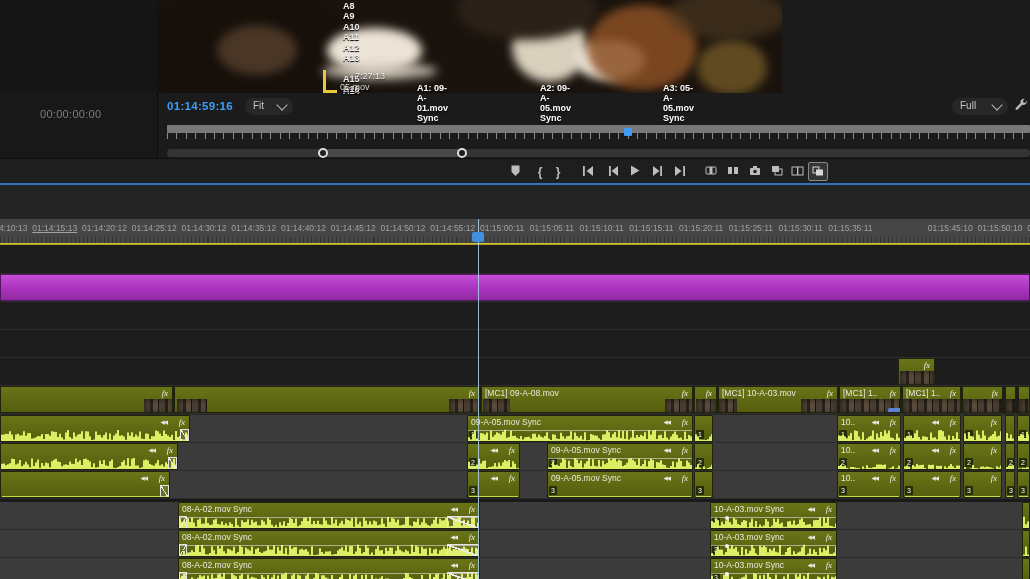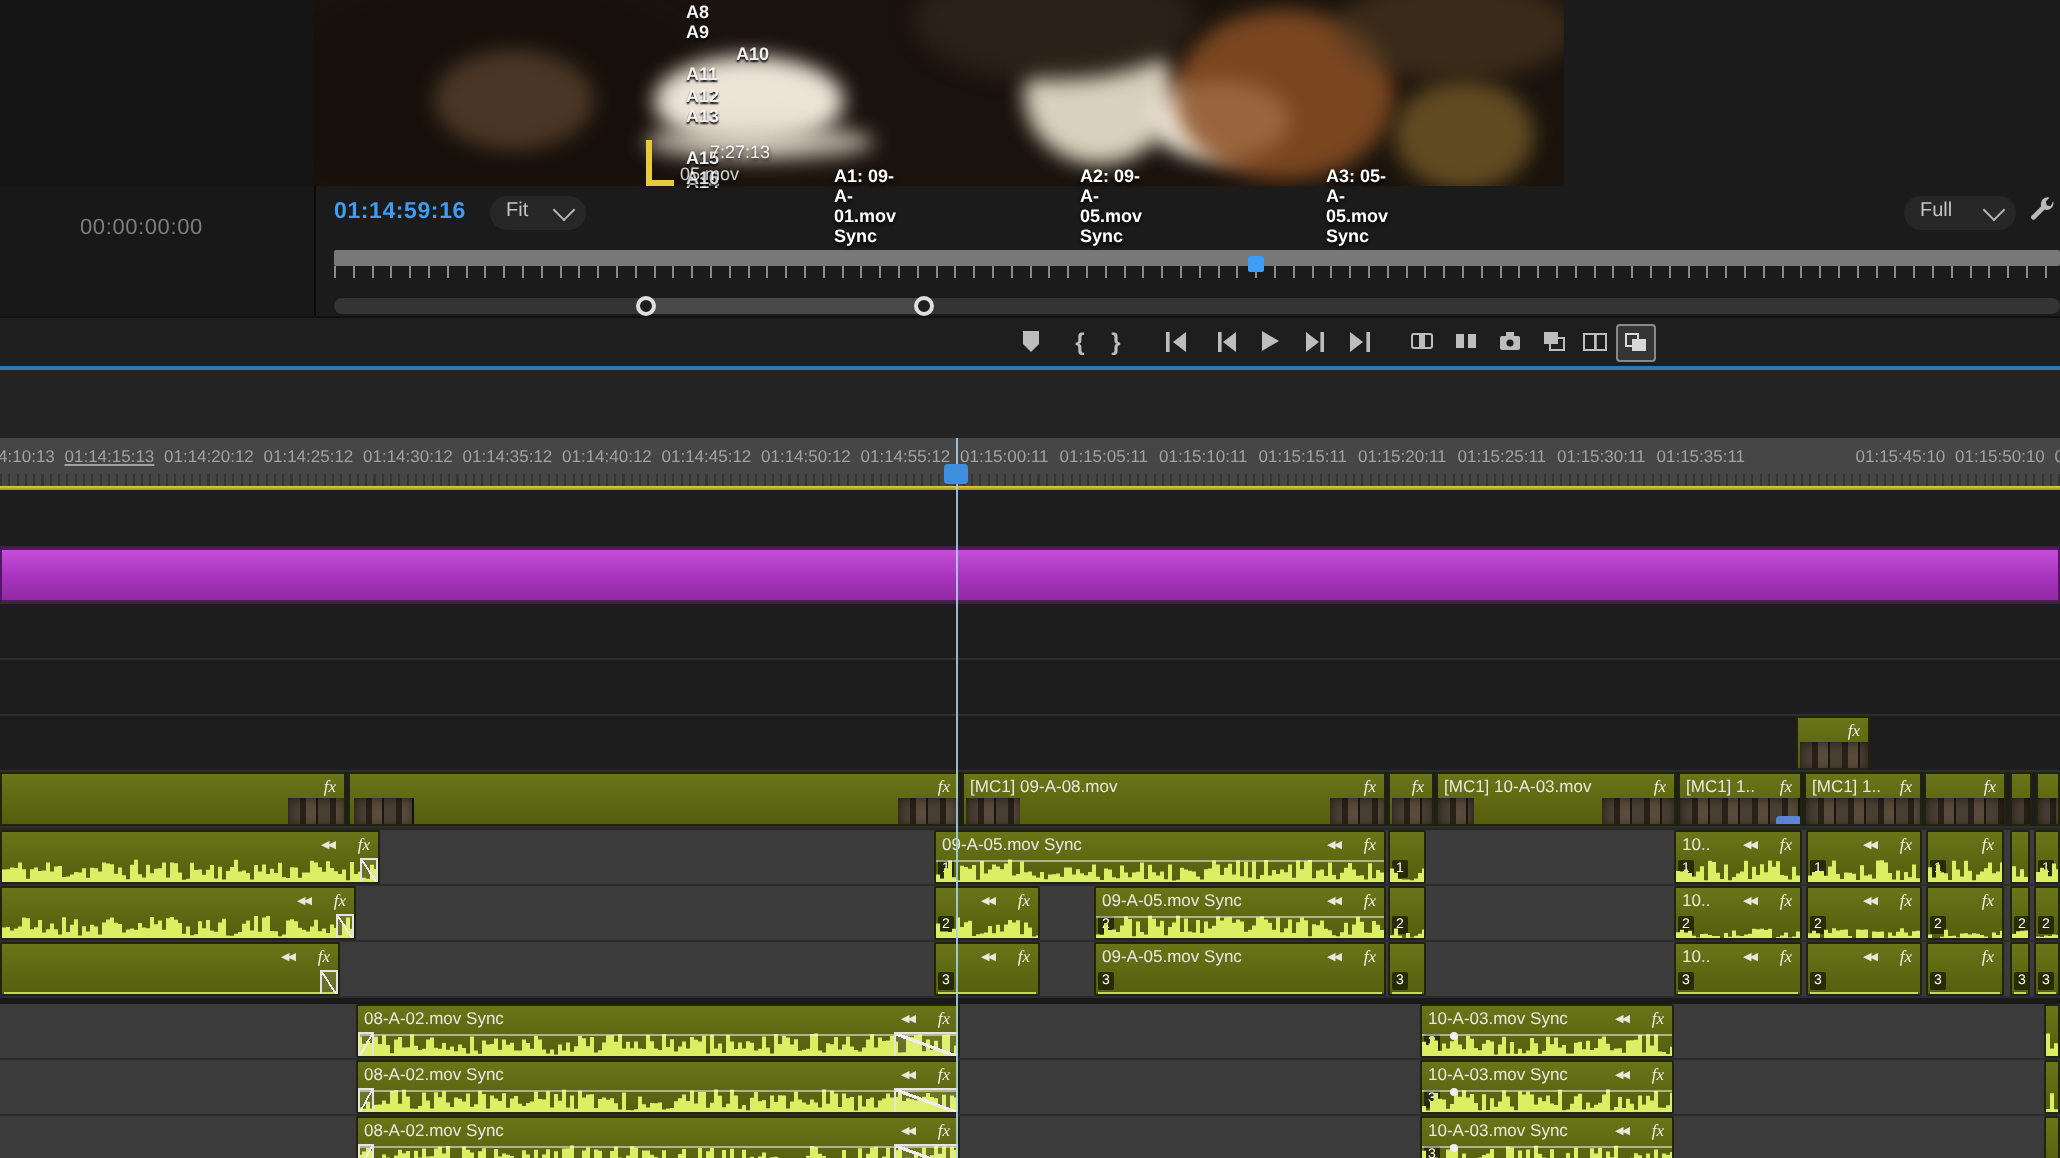--- a/index.html
+++ b/index.html
@@ -129,21 +129,21 @@
     <div class="blob" style="left:430px;top:5px;width:110px;height:85px;background:#8a4f24;opacity:.85;"></div>
     <div class="blob" style="left:300px;top:-20px;width:140px;height:60px;background:#2c2118;"></div>
     <div class="blob" style="left:540px;top:40px;width:70px;height:55px;background:#7e622a;opacity:.7;"></div>
 
     <div class="blob" style="left:510px;top:-10px;width:120px;height:50px;background:#4f3a22;opacity:.6;"></div>
 
   </div>
   <div class="abs" id="chan-overlay" style="left:0;top:0;width:1030px;height:93px;pointer-events:none;">
       <div class="chan-label" style="left: 343px; top: 1px;">A8</div>
       <div class="chan-label" style="left: 343px; top: 11.4px;">A9</div>
-      <div class="chan-label" style="left: 343px; top: 21.8px; margin-left: 25px;">A10</div>
+      <div class="chan-label" style="left: 343px; top: 21.8px;">A10</div>
       <div class="chan-label" style="left: 343px; top: 32.2px;">A11</div>
       <div class="chan-label" style="left: 343px; top: 42.6px;">A12</div>
       <div class="chan-label" style="left: 343px; top: 53px;">A13</div>
       <div class="chan-label" style="left: 343px; top: 58px; margin-top: 28px;">A14</div>
       <div class="chan-label" style="left: 343px; top: 73.8px;">A15</div>
       <div class="chan-label" style="left: 343px; top: 84.2px;">A16</div>
     </div>
   <div class="abs" id="corner-bracket" style="left:323px;top:70px;"></div>
   <div class="ovl" id="corner-tc" style="left:355px;top:71px;font-weight:normal;opacity:.85;">7:27:13</div>
   <div class="ovl" id="corner-clip" style="left:340px;top:82px;font-weight:normal;opacity:.8;">05.mov</div>

